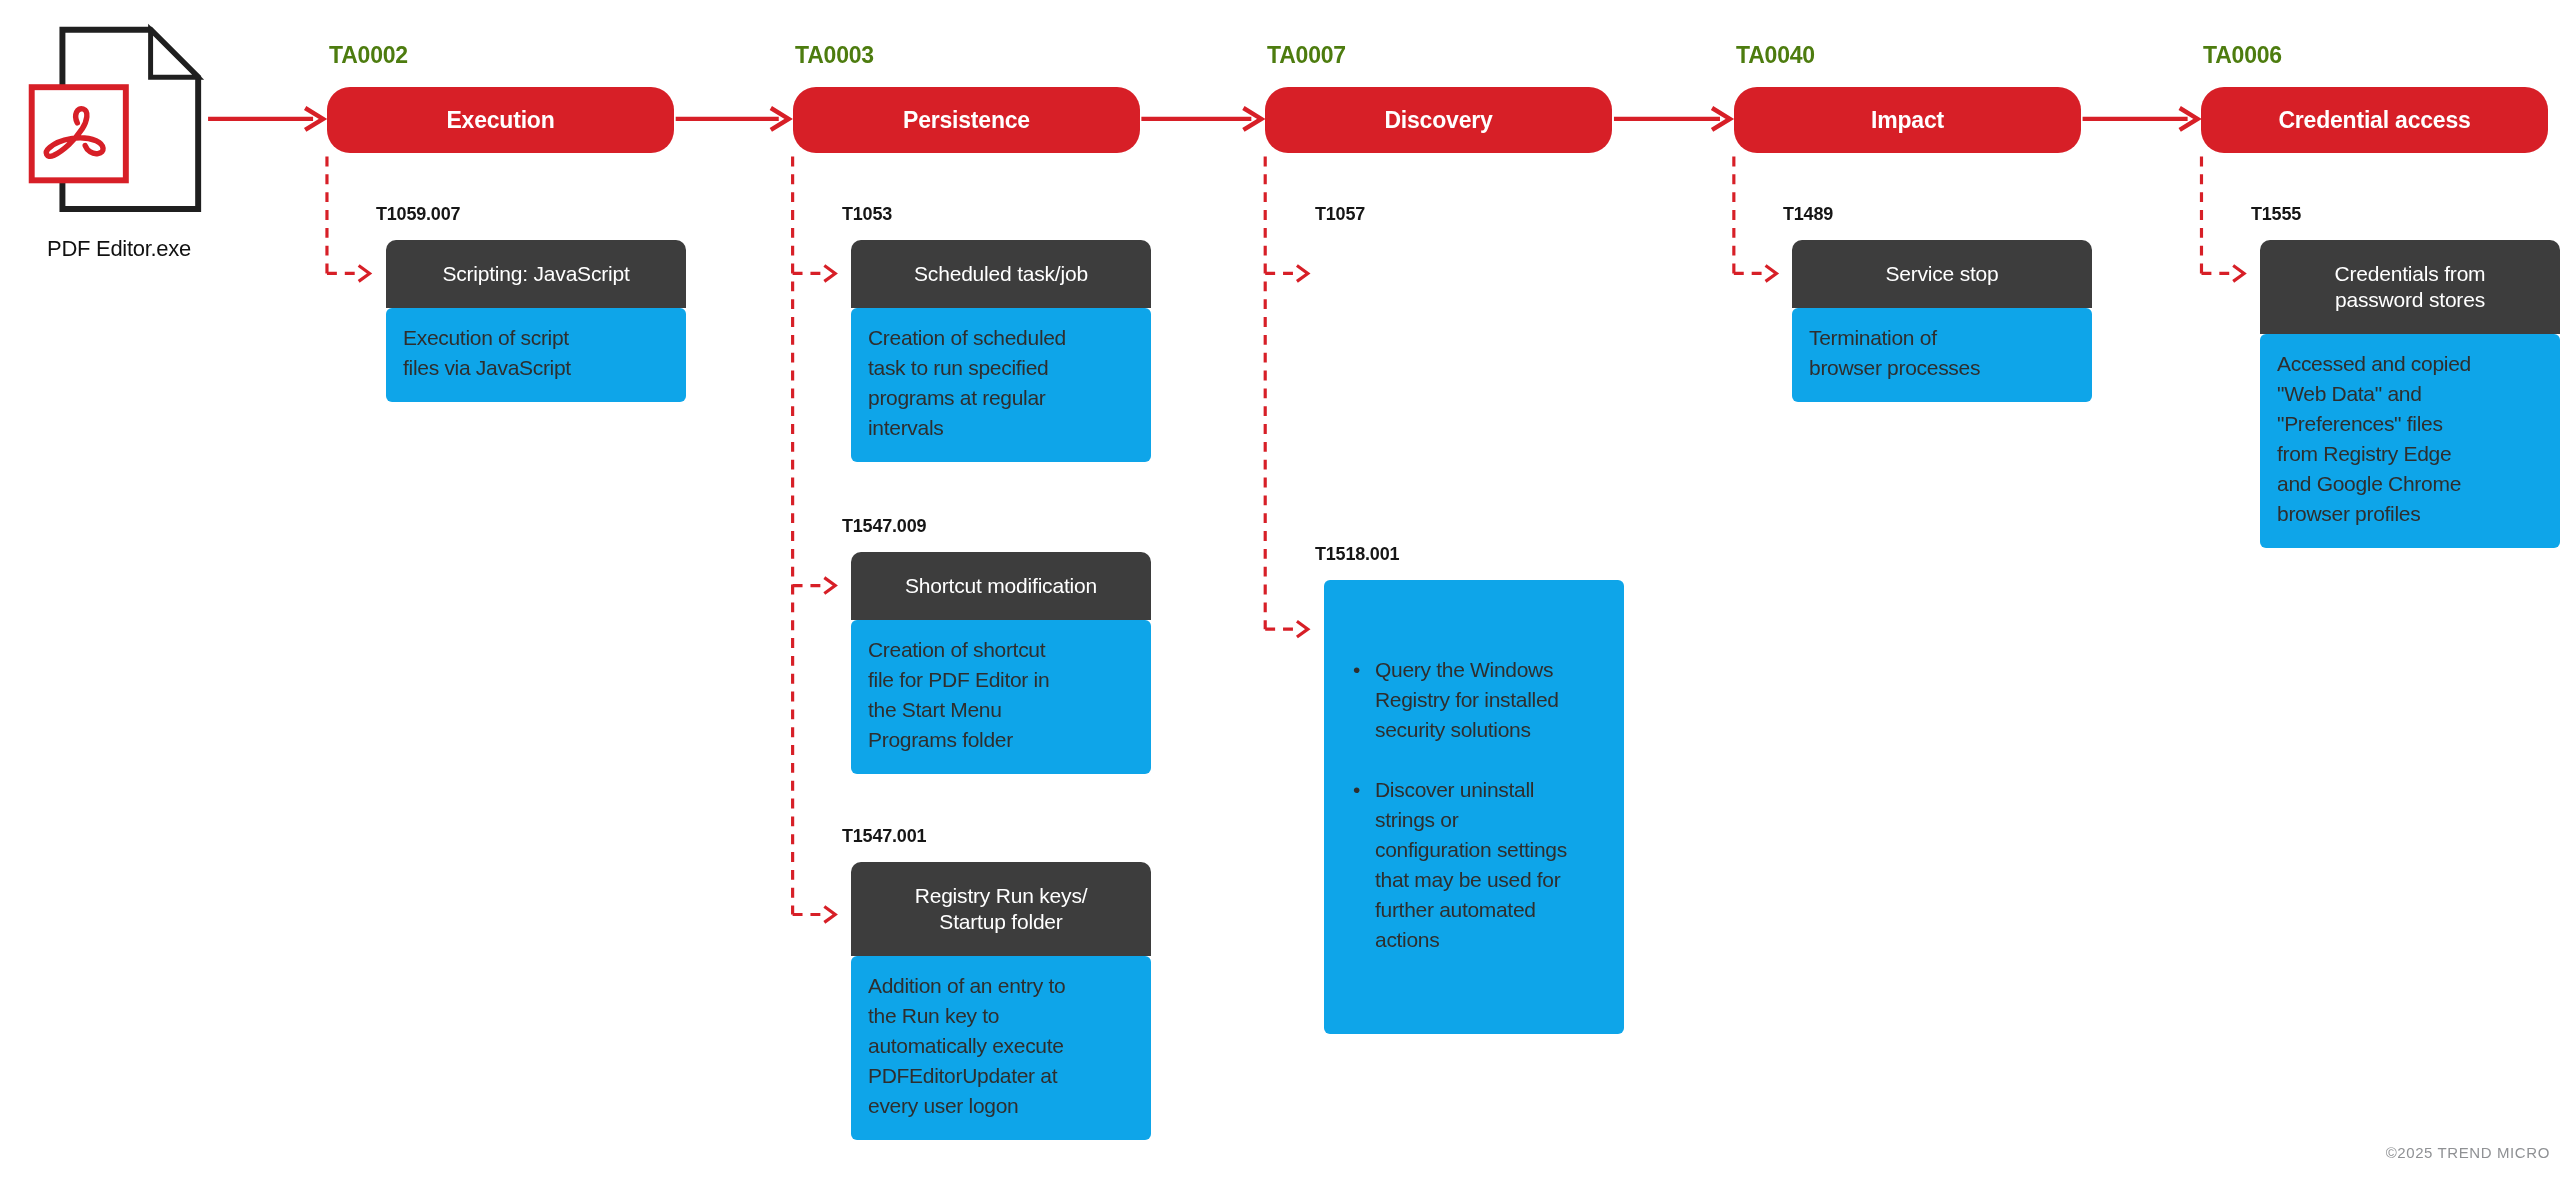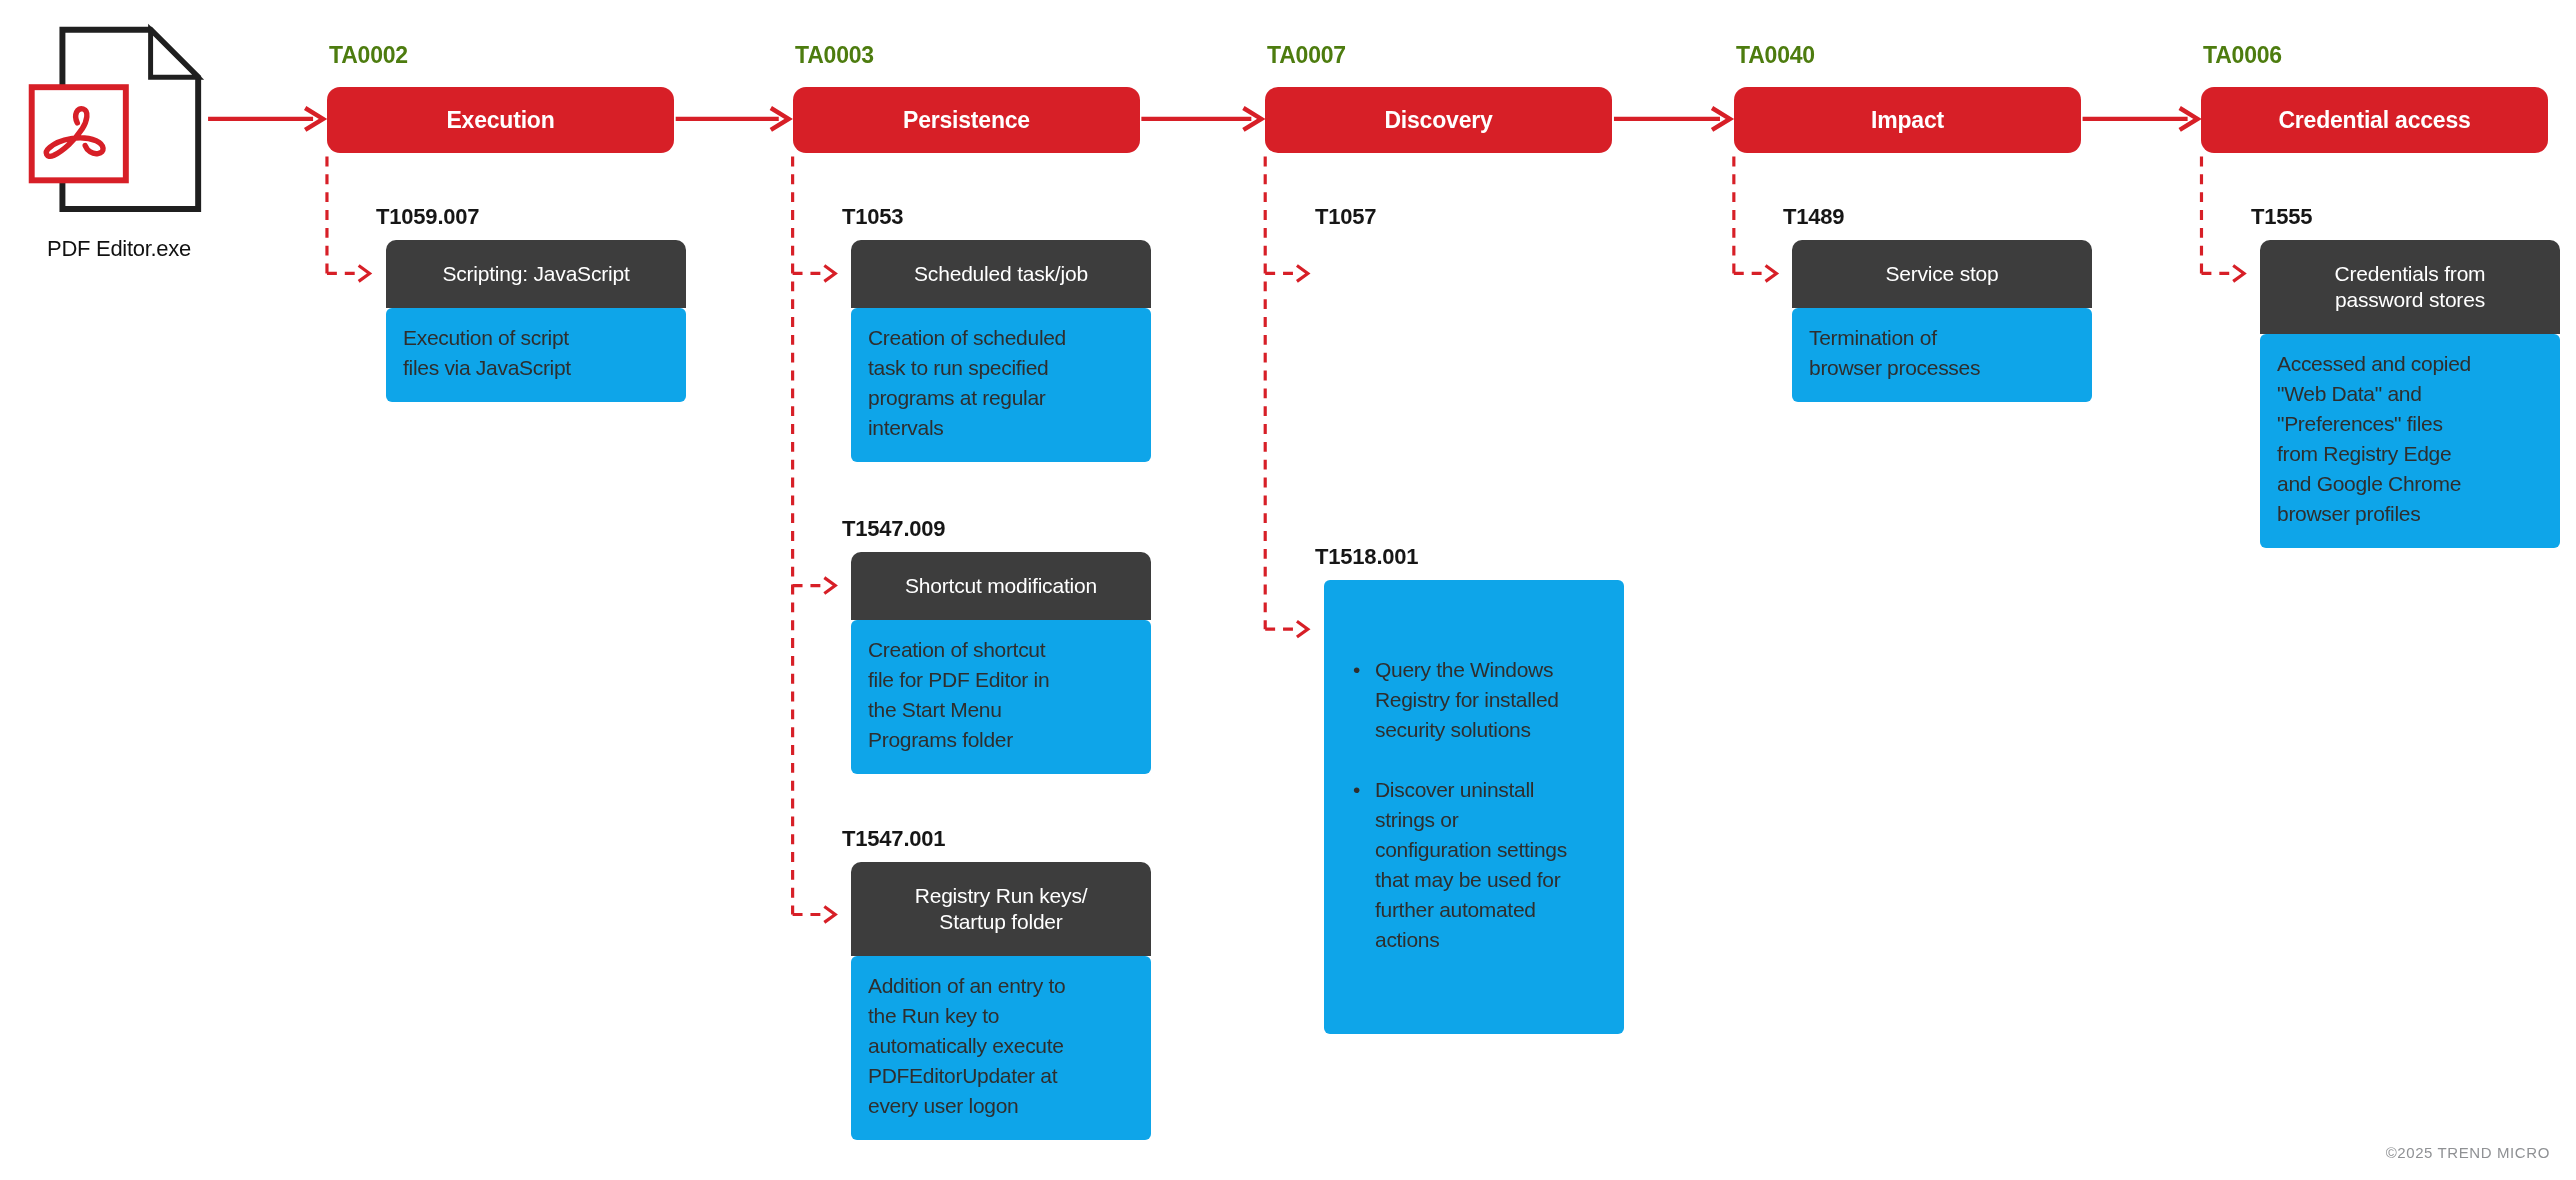--- a/index.html
+++ b/index.html
@@ -9,26 +9,26 @@
   }
   .layer{position:absolute;left:0;top:0;width:2576px;height:1180px;}
   .source-label{
     position:absolute;left:16px;top:236px;width:206px;text-align:center;
     font-size:22px;font-weight:normal;color:#111;letter-spacing:-0.3px;
   }
   .tactic-id{
     position:absolute;top:42px;font-size:23px;font-weight:bold;color:#4d7c0f;letter-spacing:-0.2px;
   }
   .tactic-box{
-    position:absolute;top:87px;width:347px;height:66px;background:#d71f27;border-radius:13px;
+    position:absolute;top:87px;width:347px;height:66px;background:#d71f27;border-radius:23px;
     display:flex;align-items:center;justify-content:center;
     color:#ffffff;font-size:23px;font-weight:bold;letter-spacing:-0.2px;
   }
   .tech-id{
-    position:absolute;font-size:22px;font-weight:bold;color:#161616;letter-spacing:-0.2px;
+    position:absolute;font-size:18px;font-weight:bold;color:#161616;letter-spacing:-0.2px;
   }
   .tech{position:absolute;width:300px;padding-left:12px;}
   .tech-title{
     background:#3d3d3d;color:#ffffff;border-radius:10px 10px 0 0;
     font-size:21px;line-height:26px;padding:21px 10px;text-align:center;
     white-space:pre-line;letter-spacing:-0.2px;
   }
   .tech-desc{
     background:#0ea5e9;color:#2e2e2e;font-size:21px;line-height:30px;
     padding:15px 14px 19px 17px;white-space:pre-line;letter-spacing:-0.3px;border-radius:6px;

